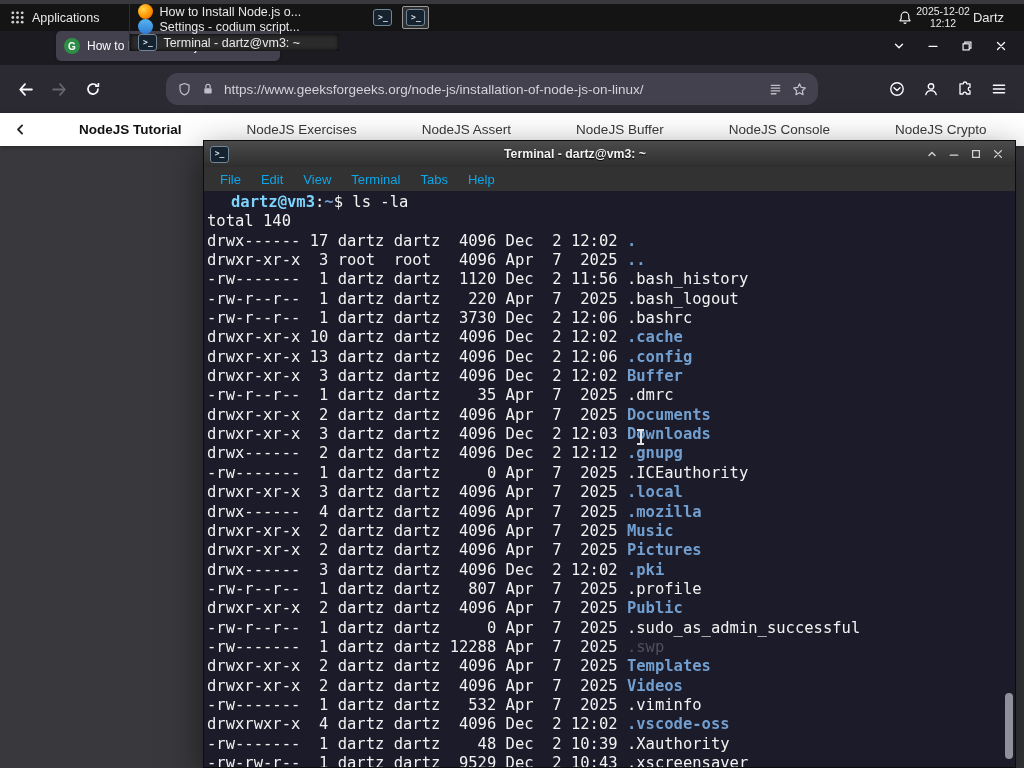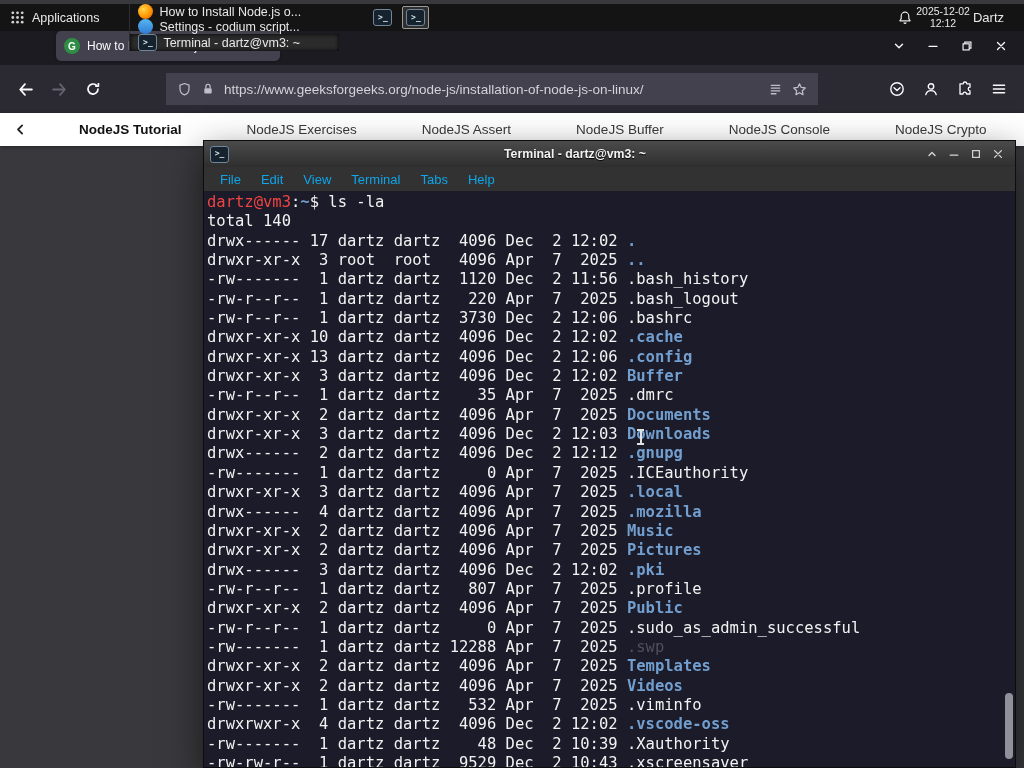--- a/index.html
+++ b/index.html
@@ -37,21 +37,21 @@
   .tab{margin-left:56px;width:208px;height:30px;background:#42414d;border-radius:5px;display:flex;
        align-items:center;gap:7px;padding:0 8px;font-size:12px;box-shadow:0 0 3px rgba(0,0,0,.4);}
   .tab-title{flex:1;white-space:nowrap;overflow:hidden;}
   .icbtn{display:grid;place-items:center;border-radius:4px;}
   .newtab{width:30px;height:30px;margin-left:4px;}
   .spacer{flex:1;}
   .wc{width:34px;height:30px;display:grid;place-items:center;}
   .navbar{height:48px;background:#2b2a33;display:flex;align-items:center;padding:0 8px;color:#fbfbfe;}
   .nav-ico{width:34px;height:34px;display:grid;place-items:center;border-radius:4px;}
   .nav-ico.disabled{color:#66656f;}
-  .urlbar{flex:1;height:32px;background:#42414d;border-radius:0;margin:0 62px 0 56px;display:flex;
+  .urlbar{flex:1;height:32px;background:#42414d;border-radius:12px;margin:0 62px 0 56px;display:flex;
           align-items:center;gap:9px;padding:0 11px;color:#bfbfc9;min-width:0;}
   .url-text{flex:1;color:#d3d3da;font-size:13.5px;white-space:nowrap;overflow:hidden;}
   .sitenav{height:33px;background:#fff;display:flex;align-items:center;padding:0 12px 0 14px;
            box-shadow:0 1px 4px rgba(0,0,0,.35);position:relative;z-index:2;gap:38px;}
   .sn-chev{color:#222;margin-right:14px;}
   .sn-link{font-size:13.5px;color:#3a3a3a;margin-right:27px;white-space:nowrap;}
   .sn-link.strong{font-weight:bold;color:#111;}
   .sn-link.cut{max-width:38px;overflow:hidden;margin-right:4px;}
   .sn-circle{width:26px;height:26px;border-radius:50%;background:#fff;
              box-shadow:0 1px 5px rgba(0,0,0,.35);display:grid;place-items:center;color:#333;flex:0 0 auto;}
@@ -66,21 +66,21 @@
               padding:0 6px;flex:0 0 auto;}
   .t-title{flex:1;text-align:center;color:#f2f2f2;font-weight:bold;font-size:12.3px;
            text-shadow:0 1px 1px #000;white-space:nowrap;overflow:hidden;}
   .tb-btn{width:22px;height:20px;display:grid;place-items:center;color:#d6d6d6;}
   .t-menubar{height:24px;background:#323232;display:flex;align-items:center;padding:0 6px;flex:0 0 auto;}
   .menu-item{padding:0 10px;font-size:13px;color:#0ea5e9;}
   .t-body{flex:1;position:relative;overflow:hidden;background:#1b1b29;
           font-family:"DejaVu Sans Mono",monospace;font-size:15.5px;line-height:19.35px;
           color:#f2f2f2;padding:2px 14px 0 3px;}
   .tline{white-space:pre;}
-  .p-user{color:#ef4444;font-weight:normal;}
+  .p-user{color:#7dd3fc;font-weight:bold;margin-left:24px;}
   .p-path{color:#729fcf;font-weight:bold;}
   .n-dir{color:#729fcf;font-weight:bold;}
   .n-file{color:#f2f2f2;}
   .n-dim{color:#4f4f5e;}
   .t-thumb{position:absolute;right:2px;bottom:8px;width:8px;height:66px;background:#90909a;border-radius:4px;}
 
   
   .cursor{position:absolute;left:636px;top:429px;width:9px;height:16px;z-index:50;pointer-events:none;}
   .cursor .cv{position:absolute;left:3.5px;top:1px;bottom:1px;width:2px;background:#e2e2e2;}
   .cursor::before,.cursor::after{content:"";position:absolute;left:1px;width:7px;height:2px;background:#e2e2e2;}

